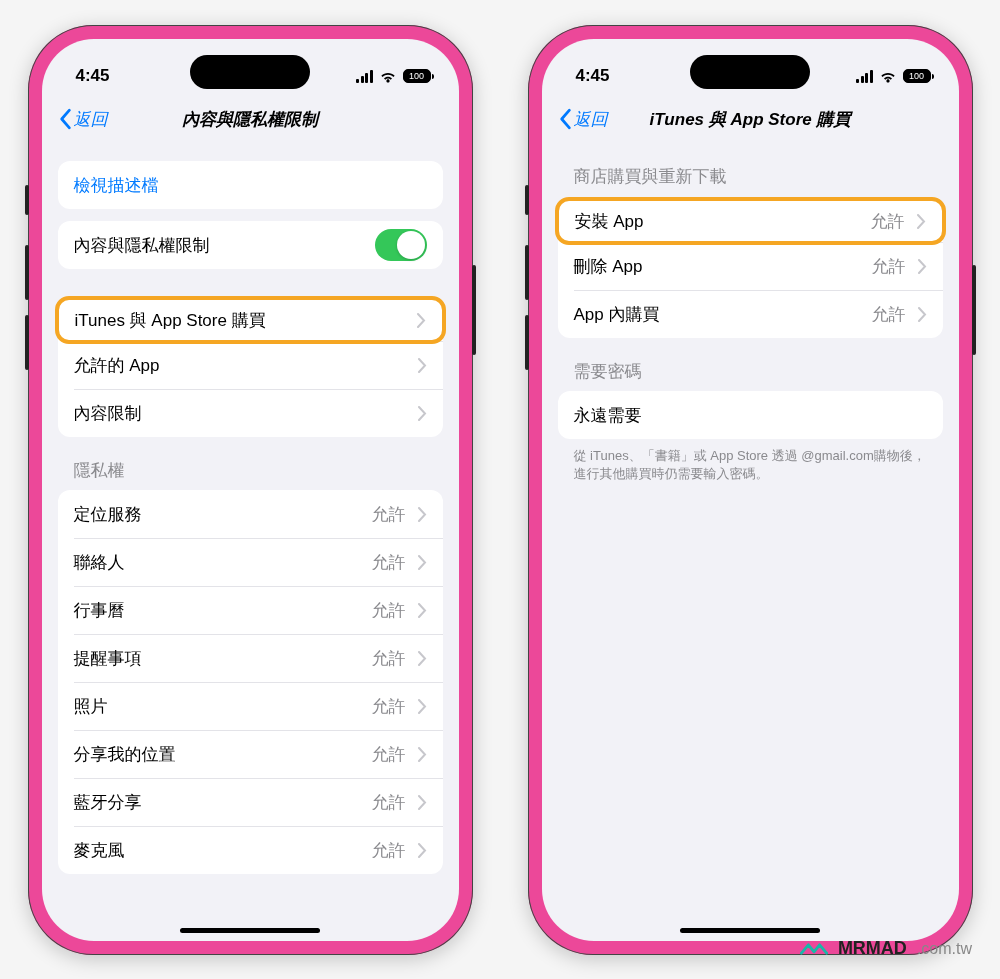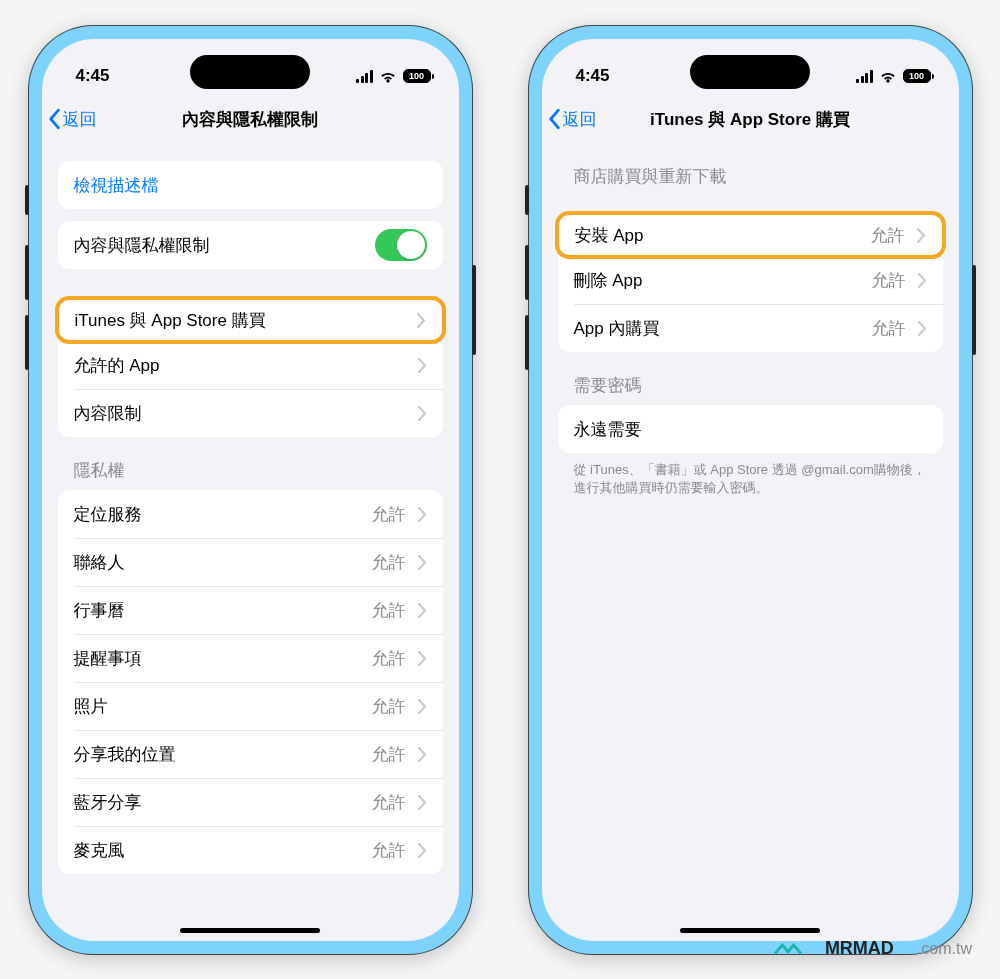--- a/index.html
+++ b/index.html
@@ -10,21 +10,21 @@
     height: 979px;
     position: relative;
     display: flex;
     justify-content: space-around;
     align-items: flex-start;
     padding-top: 25px;
   }
   .phone {
     width: 445px;
     height: 930px;
-    background: #7dd3fc;
+    background: #ec4899;
     border-radius: 65px;
     padding: 14px;
     position: relative;
     box-shadow: 0 0 0 1px #444 inset, 0 4px 20px rgba(0,0,0,0.2);
   }
   .side-btn {
     position: absolute;
     background: #222;
     border-radius: 3px;
   }
@@ -69,24 +69,24 @@
   .battery {
     border: 1.5px solid #000; border-radius: 5px;
     width: 28px; height: 14px; position: relative;
     display: flex; align-items: center; justify-content: center;
     background: #000;
   }
   .battery::after {
     content:""; position:absolute; right:-4px; top:4px;
     width:2px; height:5px; background:#000; border-radius:0 2px 2px 0;
   }
-  .battery-text { color:#fff; font-size:9px; font-weight:700; }
+  .battery-text { color:#fff; font-size:9px; font-weight:400; }
   .nav-bar {
     height: 48px; display: flex; align-items: center;
-    padding: 0 5px; position: relative;
+    padding: 0 16px; position: relative; font-style: italic;
   }
   .nav-back {
     display: flex; align-items: center; color: #007aff;
     font-size: 17px; gap: 2px;
   }
   .nav-back svg { width: 14px; height: 22px; }
   .nav-title {
     position: absolute; left: 0; right: 0; text-align: center;
     font-weight: 600; font-size: 17px; pointer-events: none;
   }
@@ -128,21 +128,21 @@
     box-shadow:0 1px 3px rgba(0,0,0,0.2);
   }
   .check { color:#007aff; font-size:20px; font-weight:600; }
   .top-hl { margin-top: 30px;}
   .home-indicator {
     position:absolute; bottom:8px; left:50%; transform:translateX(-50%);
     width:140px; height:5px; background:#000; border-radius:3px;
   }
   .watermark {
     position:absolute; bottom:20px; right:28px;
-    display:flex; align-items:center; gap:23px;
+    display:flex; align-items:center; gap:10px;
     font-weight:700; font-size:18px; color:#222;
   }
   .watermark .dom { color:#888; font-weight:500; font-size:16px;}
   .watermark svg { width:28px; height:20px; }
 </style>
 </head>
 <body>
 
 <div class="phone">
   <div class="side-btn l1"></div>
@@ -353,21 +353,21 @@
         <svg viewBox="0 0 12 20">
             <path d="M10 2L3 10l7 8" stroke="#007aff" stroke-width="2.5" fill="none" stroke-linecap="round" stroke-linejoin="round"></path>
           </svg>
         <span>返回</span>
       </div>
       <div class="nav-title">iTunes 與 App Store 購買</div>
     </div>
 
     <div class="content">
       <div class="section-header">商店購買與重新下載</div>
-      <div class="group" style="margin-top:18px; position:relative; overflow:visible;" id="store-group">
+      <div class="group" style="margin-top:4px; position:relative; overflow:visible;" id="store-group">
           <div class="row" style="border: 4px solid rgb(245, 166, 35); border-radius: 14px; margin: -3px; background: rgb(255, 255, 255); z-index: 2;">
             <span class="label">安裝 App</span>
             <span class="trail">
               <span>允許</span>
               <span class="chevron">
                 <svg viewBox="0 0 9 15">
                   <path d="M1 1l6 6.5L1 14" stroke="#c7c7cc" stroke-width="2" fill="none" stroke-linecap="round"></path>
                 </svg>
               </span>
             </span>

